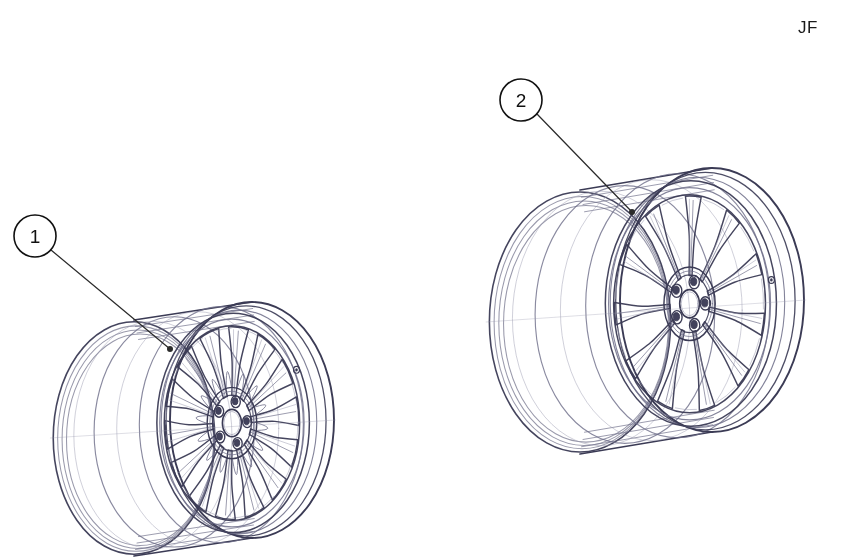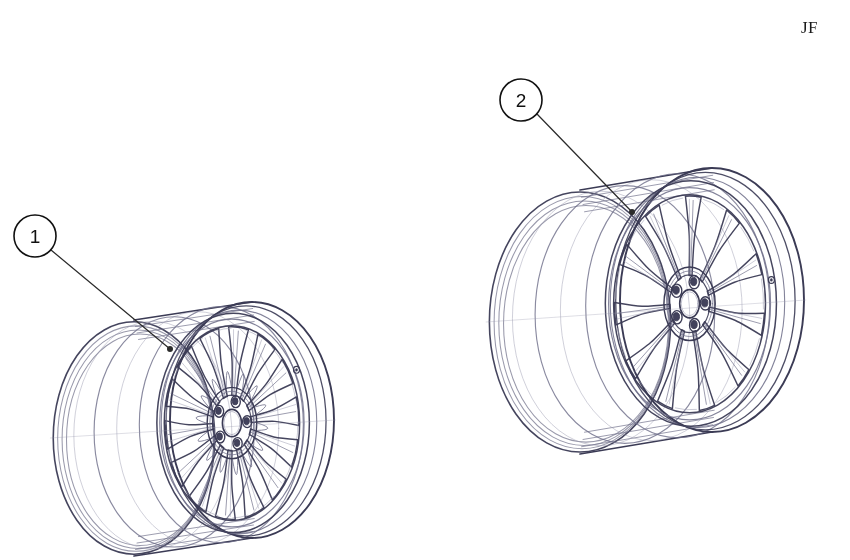--- a/index.html
+++ b/index.html
@@ -18,21 +18,21 @@
   #illustration-root {
     position: absolute;
     left: 0; top: 0;
     width: 850px;
     height: 560px;
   }
   .corner-code {
     position: absolute;
     right: 32px;
     top: 18px;
-    font-family: Liberation Serif, serif;
+    font-family: Liberation Sans, sans-serif;
     font-size: 17px;
     color: #1a1a1a;
     letter-spacing: 0.5px;
     user-select: none;
   }
   svg { display: block; }
   .callout-num {
     font-family: "Liberation Sans", sans-serif;
     font-size: 19px;
     fill: #101010;

